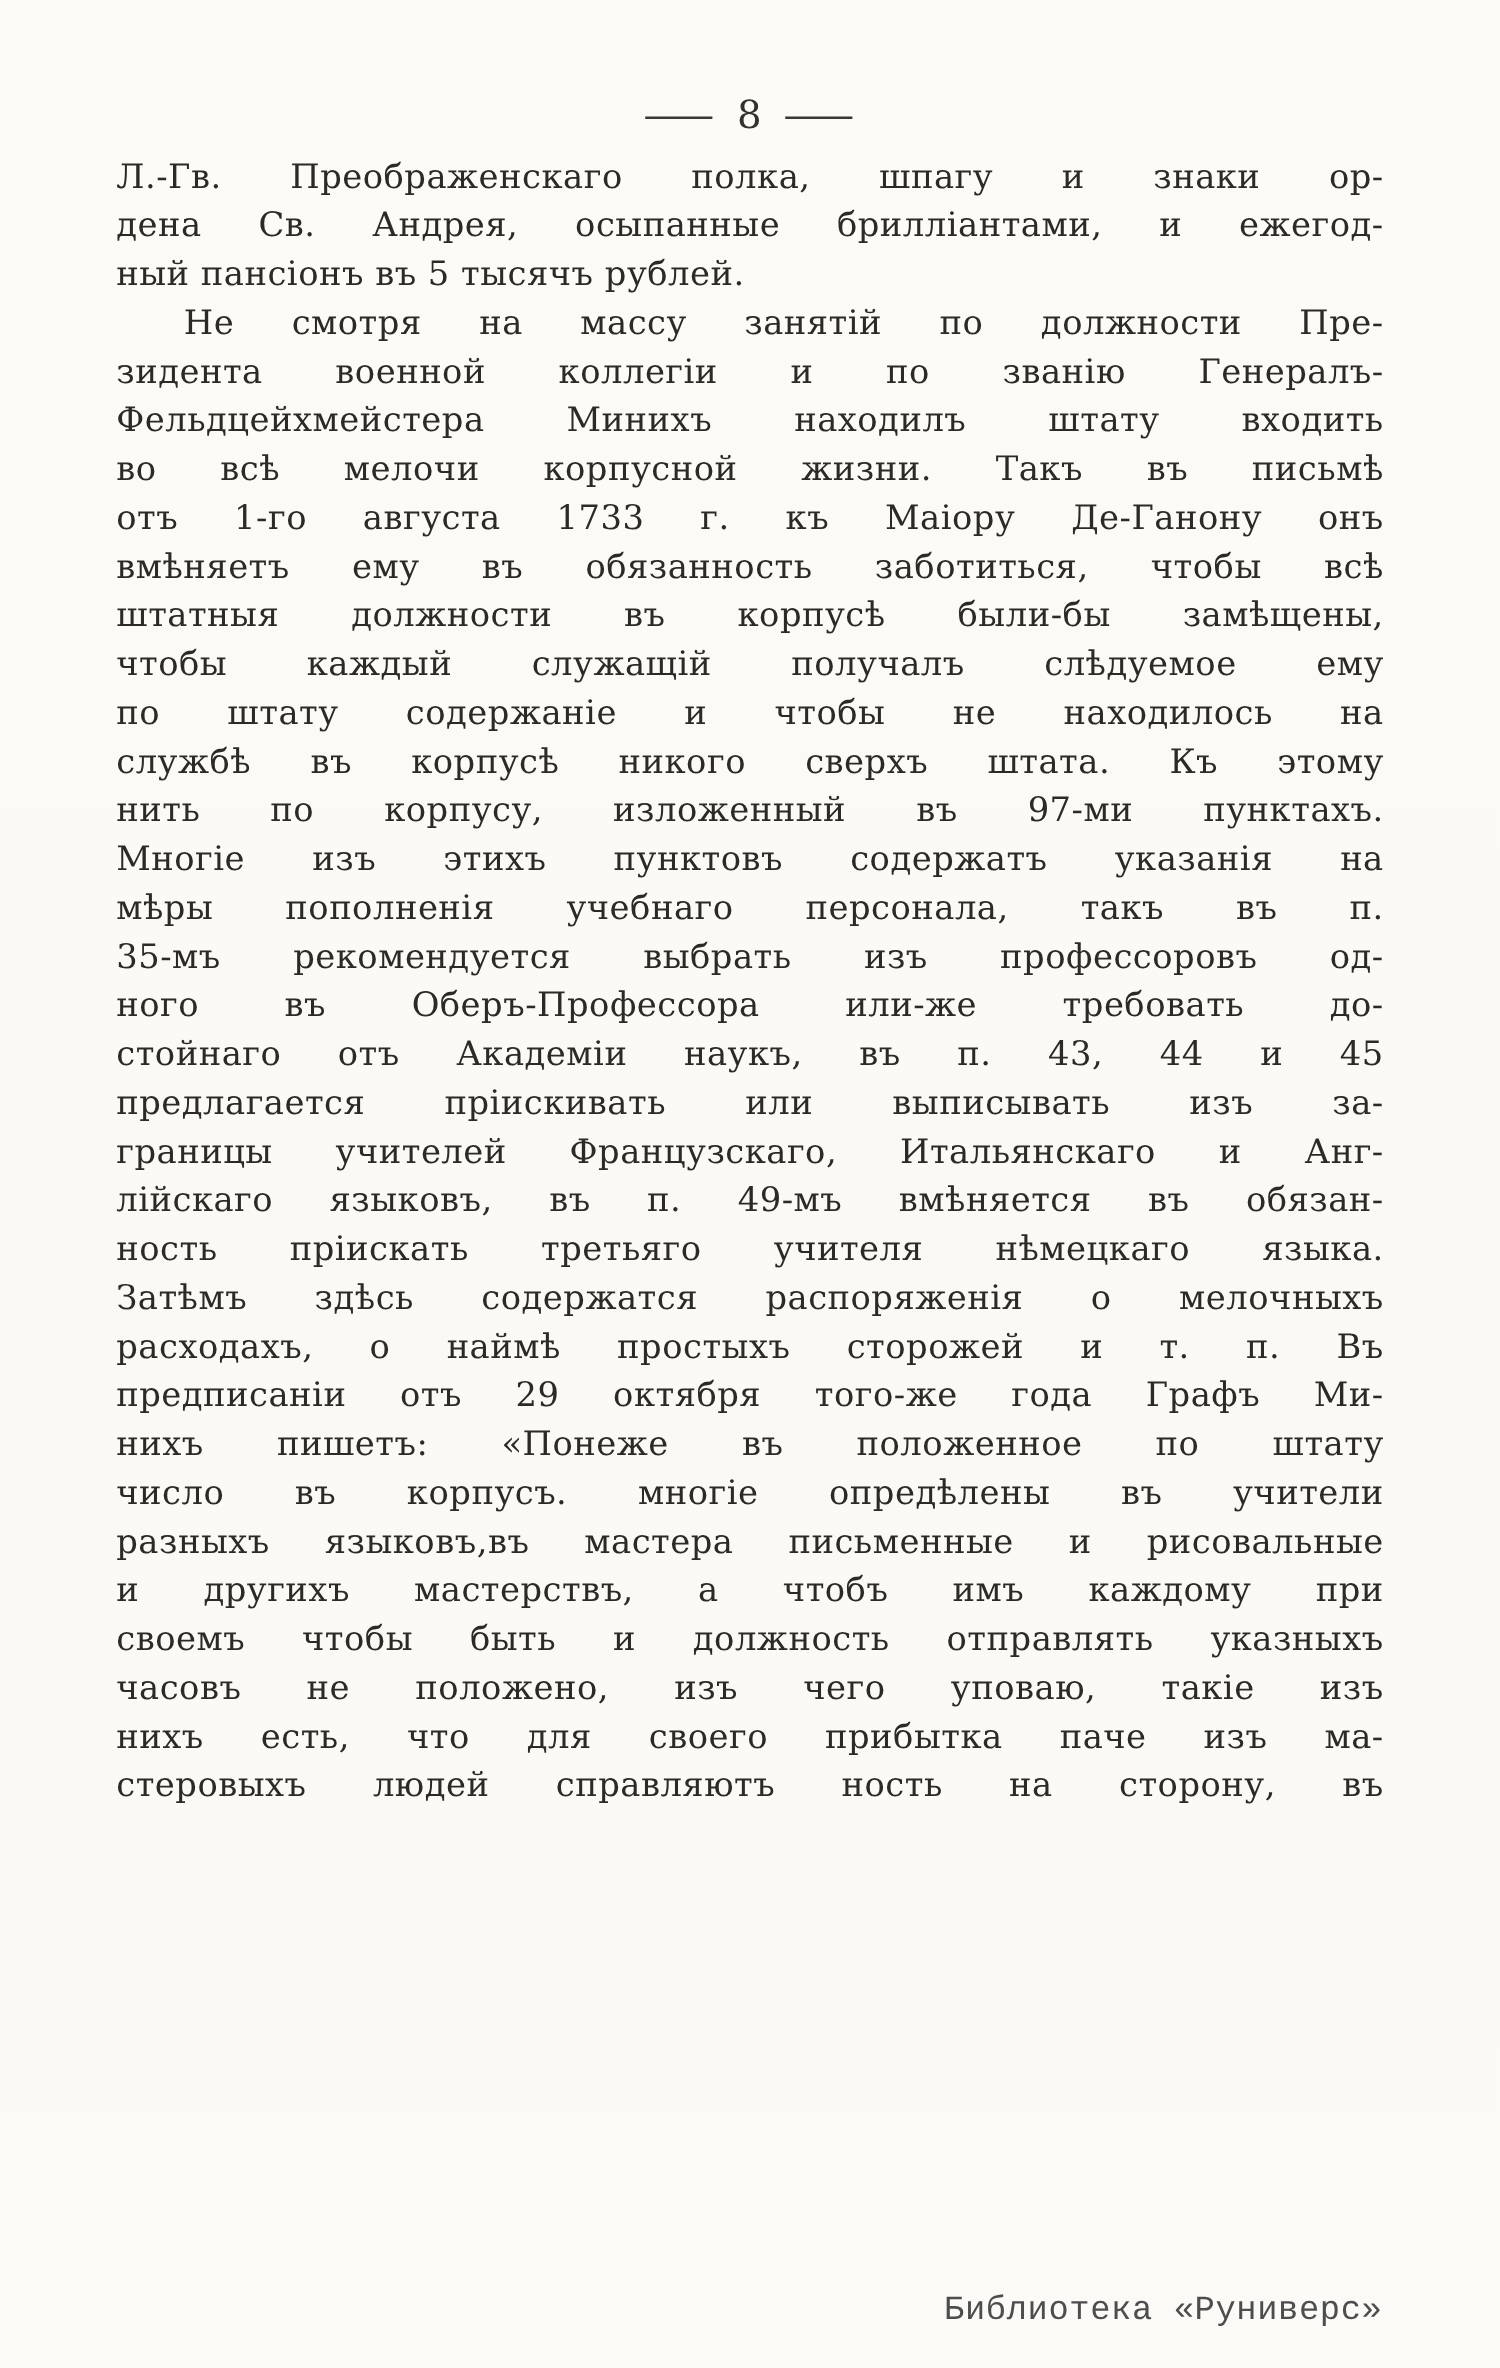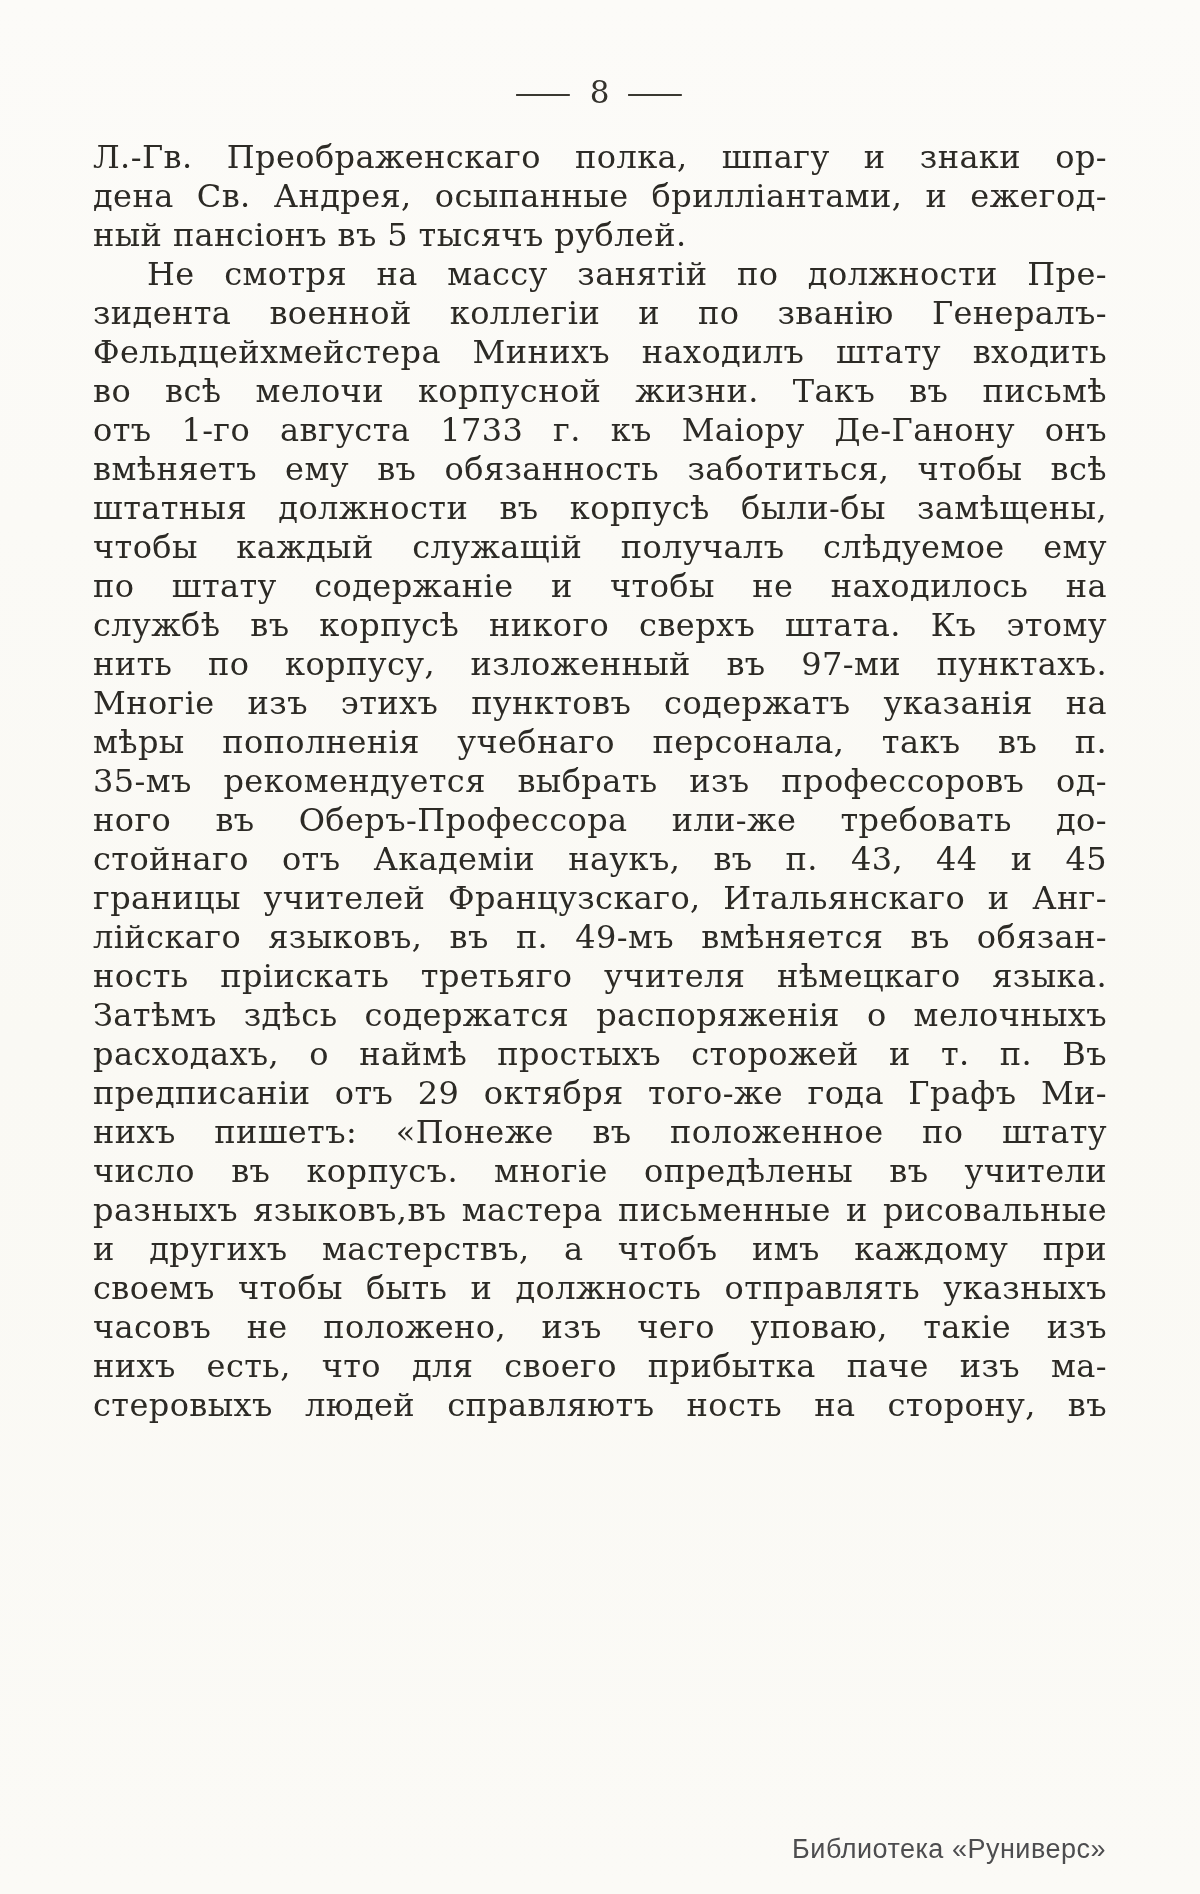--- a/index.html
+++ b/index.html
@@ -23,38 +23,38 @@
     color: #34322c;
     letter-spacing: 1px;
   }
   .page-number .dash {
     display: inline-block;
     transform: scaleX(1.9);
     margin: 0 30px;
     color: #3a3831;
   }
   .text-block {
-    margin: 28px auto 0 auto;
+    margin: 12px auto 0 auto;
     width: 1014px;
-    font-size: 32px;
+    font-size: 27px;
     line-height: 39px;
     letter-spacing: 0.4px;
   }
   .line {
     text-align: justify;
     text-align-last: justify;
     min-height: 39px;
   }
   .line.indent { text-indent: 54px; }
   .line.no-just { text-align-last: left; }
   .watermark {
     position: absolute;
     top: 1834px;
     right: 94px;
-    font-family: Liberation Sans, sans-serif;
+    font-family: Liberation Mono, monospace;
     font-size: 27px;
     color: #4d4d4f;
     letter-spacing: 0.5px;
   }
 </style>
 </head>
 <body>
 
 <div class="scan-page">
 
@@ -75,20 +75,21 @@
       <div class="line">штатныя должности въ корпусѣ были-бы замѣщены,</div>
       <div class="line">чтобы каждый служащій получалъ слѣдуемое ему</div>
       <div class="line">по штату содержаніе и чтобы не находилось на</div>
       <div class="line">службѣ въ корпусѣ никого сверхъ штата. Къ этому</div>
       <div class="line">нить по корпусу, изложенный въ 97-ми пунктахъ.</div>
       <div class="line">Многіе изъ этихъ пунктовъ содержатъ указанія на</div>
       <div class="line">мѣры пополненія учебнаго персонала, такъ въ п.</div>
       <div class="line">35-мъ рекомендуется выбрать изъ профессоровъ од-</div>
       <div class="line">ного въ Оберъ-Профессора или-же требовать до-</div>
       <div class="line">стойнаго отъ Академіи наукъ, въ п. 43, 44 и 45</div>
+      <div class="line">предлагается пріискивать или выписывать изъ за-</div>
       <div class="line">границы учителей Французскаго, Итальянскаго и Анг-</div>
       <div class="line">лійскаго языковъ, въ п. 49-мъ вмѣняется въ обязан-</div>
       <div class="line">ность пріискать третьяго учителя нѣмецкаго языка.</div>
       <div class="line">Затѣмъ здѣсь содержатся распоряженія о мелочныхъ</div>
       <div class="line">расходахъ, о наймѣ простыхъ сторожей и т. п. Въ</div>
       <div class="line">предписаніи отъ 29 октября того-же года Графъ Ми-</div>
       <div class="line">нихъ пишетъ: «Понеже въ положенное по штату</div>
       <div class="line">число въ корпусъ. многіе опредѣлены въ учители</div>
       <div class="line">разныхъ языковъ,въ мастера письменные и рисовальные</div>
       <div class="line">и другихъ мастерствъ, а чтобъ имъ каждому при</div>

